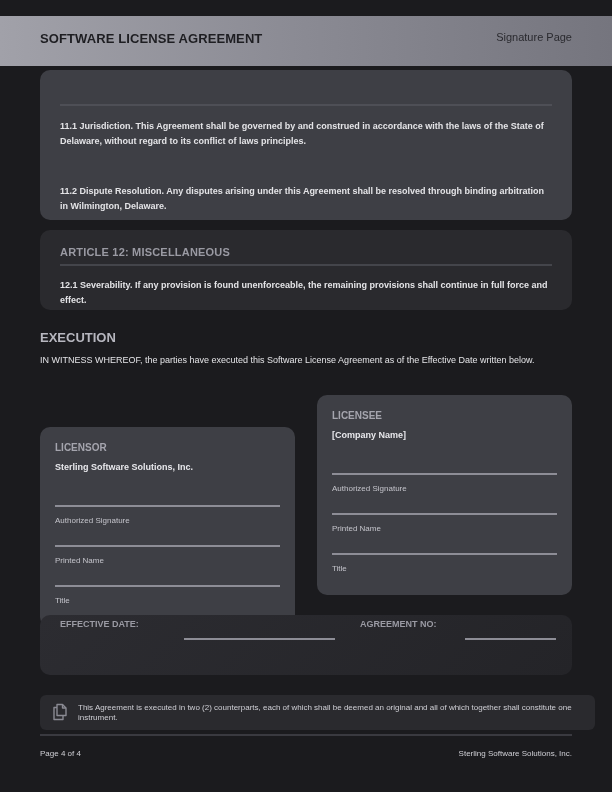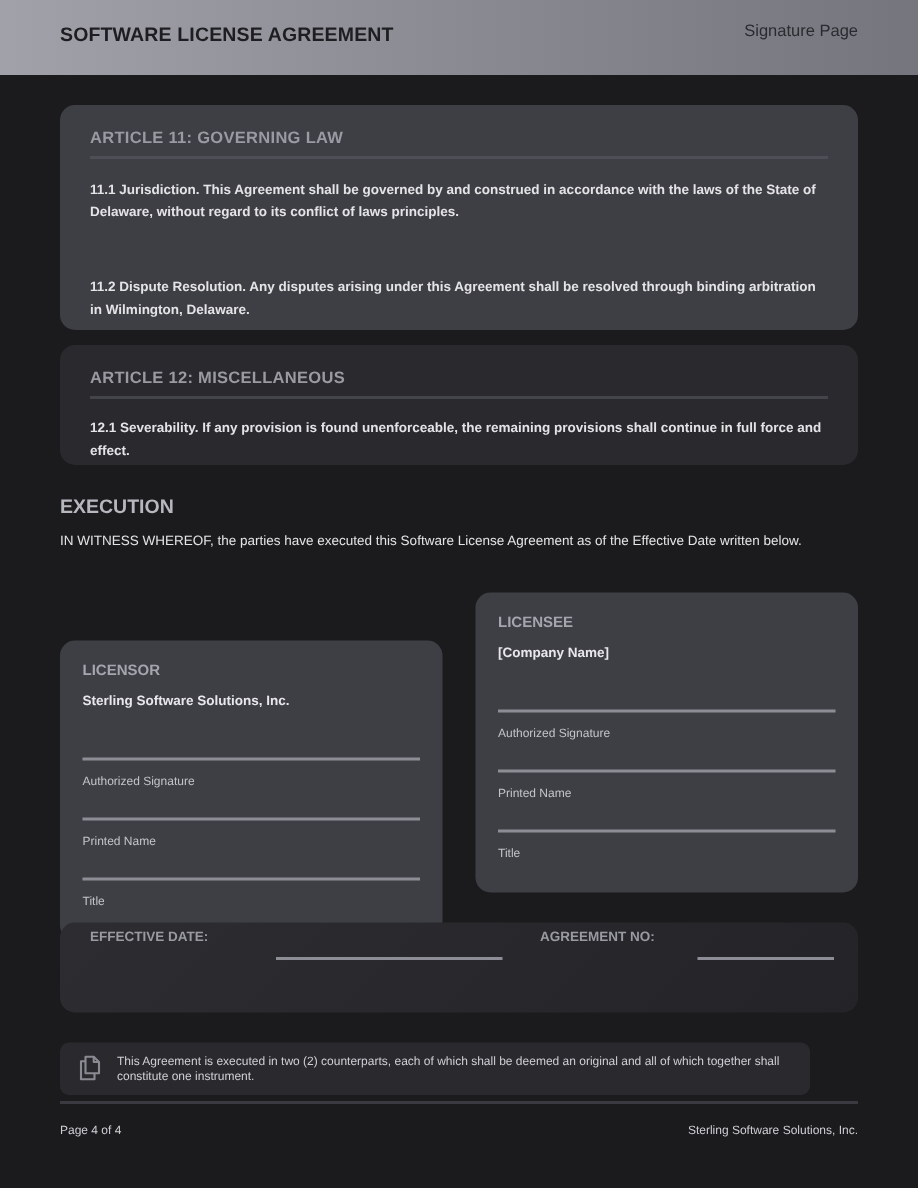--- a/index.html
+++ b/index.html
@@ -3,21 +3,21 @@
   <meta charset="utf-8">
   <style>
     * { box-sizing: border-box; margin: 0; padding: 0; }
     html, body {
       width: 612px; height: 792px; overflow: hidden;
       background: #1b1b1e;
       font-family: "Liberation Sans", "DejaVu Sans", sans-serif;
       color: #e4e4e7;
     }
     .header {
-      position: absolute; left: 0; top: 0; width: 612px; height: 50px;
+      position: absolute; left: 0; top: 16px; width: 612px; height: 50px;
       background: linear-gradient(90deg, #a1a1a9 0%, #8a8a93 50%, #75757e 100%);
     }
     .header-title {
       position: absolute; left: 40px; top: 15px;
       font-size: 13px; font-weight: bold; color: #1e1e22; letter-spacing: 0.1px;
     }
     .header-sub {
       position: absolute; right: 40px; top: 15px;
       font-size: 11px; color: #2a2a2f;
     }
@@ -74,21 +74,21 @@
       border-radius: 10px;
     }
     .meta-label {
       position: absolute; top: 4px;
       font-size: 9px; font-weight: bold; color: #9a9aa3;
     }
     .meta-line {
       position: absolute; top: 23px; height: 2px; background: #8d8d96;
     }
     .note {
-      position: absolute; left: 40px; top: 695px; width: 500px; height: 35px;
+      position: absolute; left: 40px; top: 695px; width: 555px; height: 35px;
       background: #2a2a2e; border-radius: 6px;
     }
     .note-icon {
       position: absolute; left: 12px; top: 8px; width: 16px; height: 18px;
     }
     .note-text {
       position: absolute; left: 38px; top: 8px; right: 15px;
       font-size: 8px; line-height: 10px; color: #cfcfd5;
     }
     .footer-rule {
@@ -104,21 +104,20 @@
   </style>
 </head>
 <body>
 
 <div class="header">
   <div class="header-title">SOFTWARE LICENSE AGREEMENT</div>
   <div class="header-sub">Signature Page</div>
 </div>
 
 <div class="card card-art11">
-  <div class="art-title">ARTICLE 11: GOVERNING LAW</div>
   <div class="art-rule"></div>
   <div class="clause" style="top:49px;">11.1 Jurisdiction. This Agreement shall be governed by and construed in accordance with the laws of the State of Delaware, without regard to its conflict of laws principles.</div>
   <div class="clause" style="top:114px;">11.2 Dispute Resolution. Any disputes arising under this Agreement shall be resolved through binding arbitration in Wilmington, Delaware.</div>
 </div>
 
 <div class="card card-art12">
   <div class="art-title">ARTICLE 12: MISCELLANEOUS</div>
   <div class="art-rule"></div>
   <div class="clause" style="top:48px;">12.1 Severability. If any provision is found unenforceable, the remaining provisions shall continue in full force and effect.</div>
 </div>

